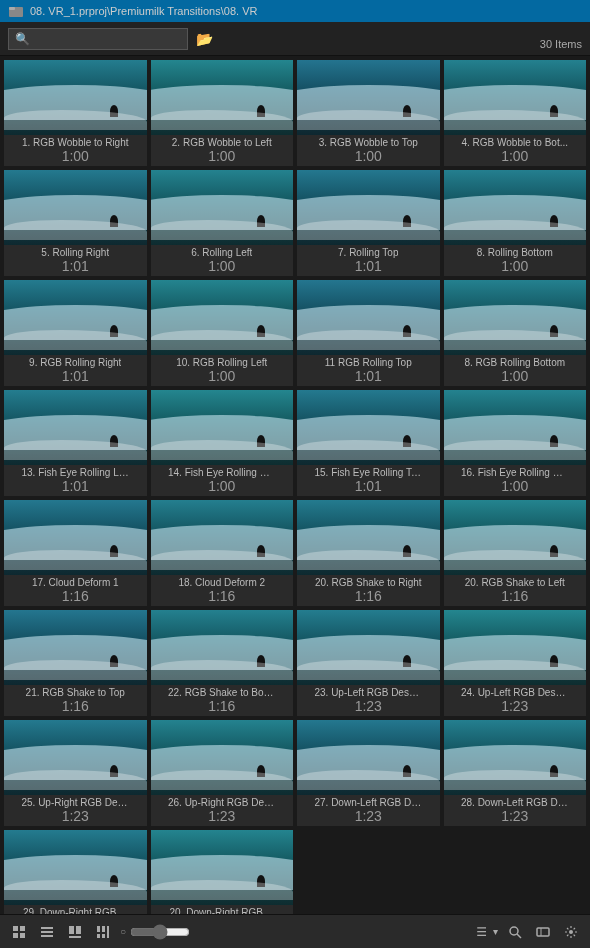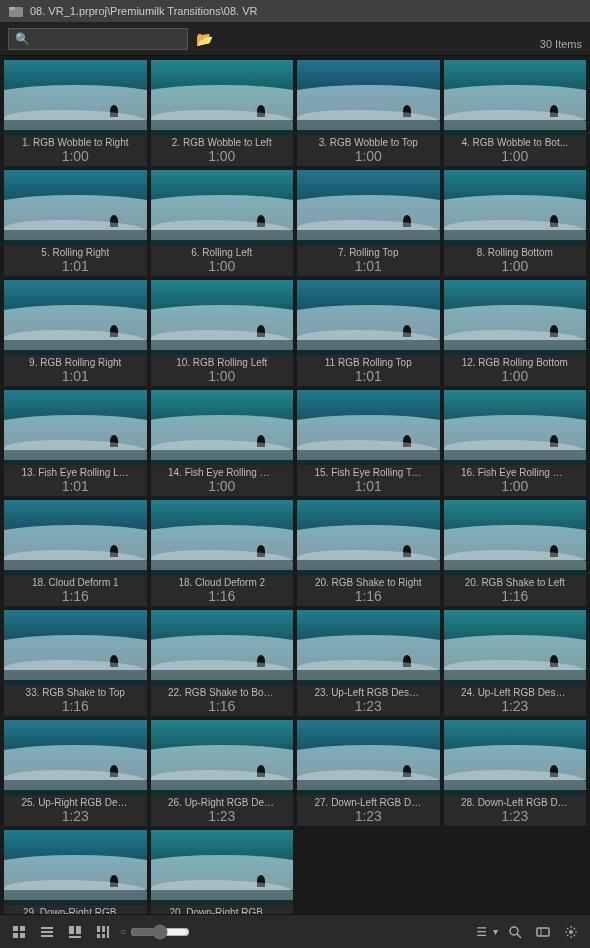--- a/index.html
+++ b/index.html
@@ -8,21 +8,21 @@
       color: #cccccc;
       font-family: Arial, sans-serif;
       font-size: 11px;
       width: 590px;
       height: 948px;
       overflow: hidden;
     }
 
     
     .title-bar {
-      background-color: #404040;
+      background-color: #0369a1;
       height: 22px;
       display: flex;
       align-items: center;
       padding: 0 8px;
       gap: 6px;
     }
     .title-bar-icon {
       width: 16px;
       height: 16px;
     }
@@ -354,21 +354,21 @@
       <span class="item-duration">1:01</span>
     </div>
   </div>
     <div class="item-cell">
     <div class="item-thumbnail">
       <div class="wave-bg" style="background: linear-gradient(180deg, hsl(188,60%,35%) 0%, hsl(188,65%,25%) 35%, hsl(188,60%,18%) 65%, hsl(188,55%,12%) 100%);">
         <div class="surfer"></div>
       </div>
     </div>
     <div class="item-label-row">
-      <span class="item-label">12. RGB Rolling Bottom</span>
+      <span class="item-label">8. RGB Rolling Bottom</span>
       <span class="item-duration">1:00</span>
     </div>
   </div>
     <div class="item-cell">
     <div class="item-thumbnail">
       <div class="wave-bg" style="background: linear-gradient(180deg, hsl(190,60%,35%) 0%, hsl(190,65%,25%) 35%, hsl(190,60%,18%) 65%, hsl(190,55%,12%) 100%);">
         <div class="surfer"></div>
       </div>
     </div>
     <div class="item-label-row">
@@ -409,21 +409,21 @@
       <span class="item-duration">1:00</span>
     </div>
   </div>
     <div class="item-cell">
     <div class="item-thumbnail">
       <div class="wave-bg" style="background: linear-gradient(180deg, hsl(193,60%,35%) 0%, hsl(193,65%,25%) 35%, hsl(193,60%,18%) 65%, hsl(193,55%,12%) 100%);">
         <div class="surfer"></div>
       </div>
     </div>
     <div class="item-label-row">
-      <span class="item-label">18. Cloud Deform 1</span>
+      <span class="item-label">17. Cloud Deform 1</span>
       <span class="item-duration">1:16</span>
     </div>
   </div>
     <div class="item-cell">
     <div class="item-thumbnail">
       <div class="wave-bg" style="background: linear-gradient(180deg, hsl(189,60%,35%) 0%, hsl(189,65%,25%) 35%, hsl(189,60%,18%) 65%, hsl(189,55%,12%) 100%);">
         <div class="surfer"></div>
       </div>
     </div>
     <div class="item-label-row">
@@ -453,21 +453,21 @@
       <span class="item-duration">1:16</span>
     </div>
   </div>
     <div class="item-cell">
     <div class="item-thumbnail">
       <div class="wave-bg" style="background: linear-gradient(180deg, hsl(194,60%,35%) 0%, hsl(194,65%,25%) 35%, hsl(194,60%,18%) 65%, hsl(194,55%,12%) 100%);">
         <div class="surfer"></div>
       </div>
     </div>
     <div class="item-label-row">
-      <span class="item-label">33. RGB Shake to Top</span>
+      <span class="item-label">21. RGB Shake to Top</span>
       <span class="item-duration">1:16</span>
     </div>
   </div>
     <div class="item-cell">
     <div class="item-thumbnail">
       <div class="wave-bg" style="background: linear-gradient(180deg, hsl(188,60%,35%) 0%, hsl(188,65%,25%) 35%, hsl(188,60%,18%) 65%, hsl(188,55%,12%) 100%);">
         <div class="surfer"></div>
       </div>
     </div>
     <div class="item-label-row">

